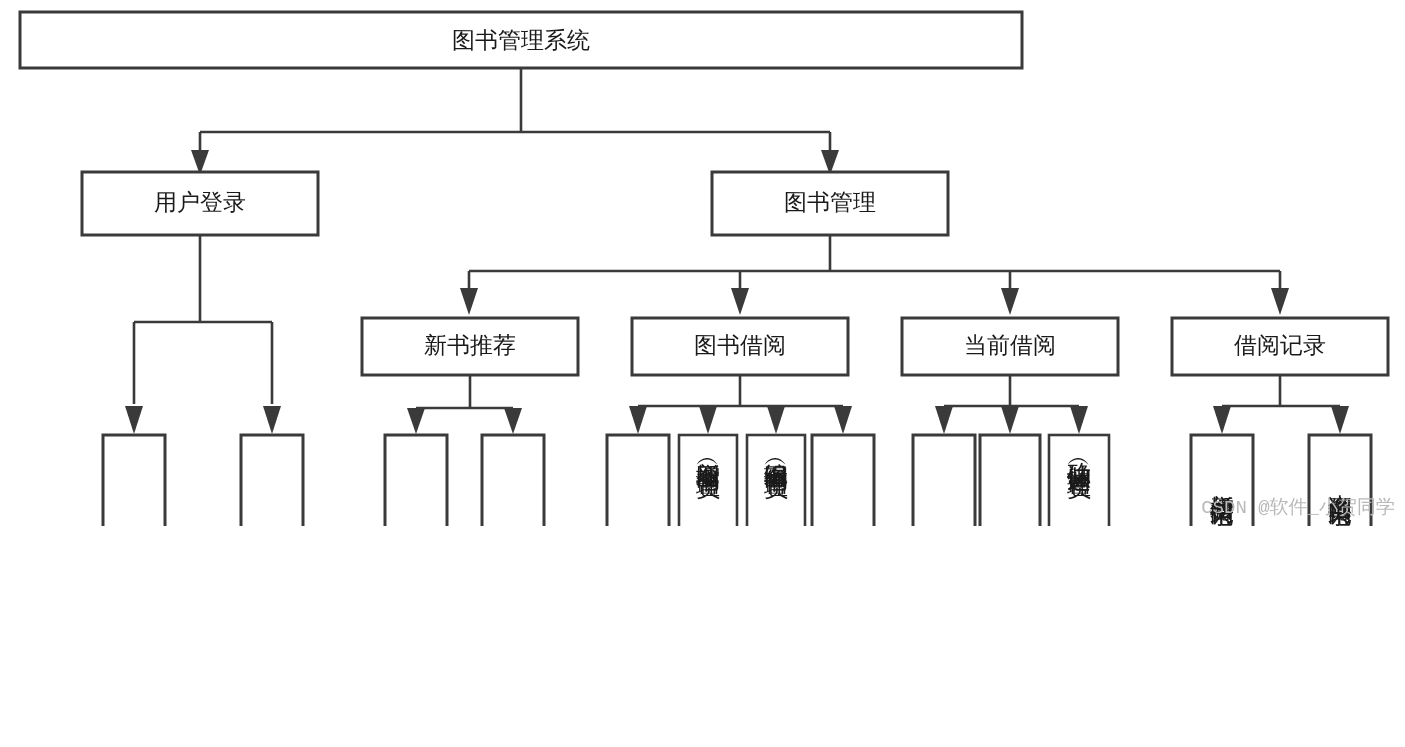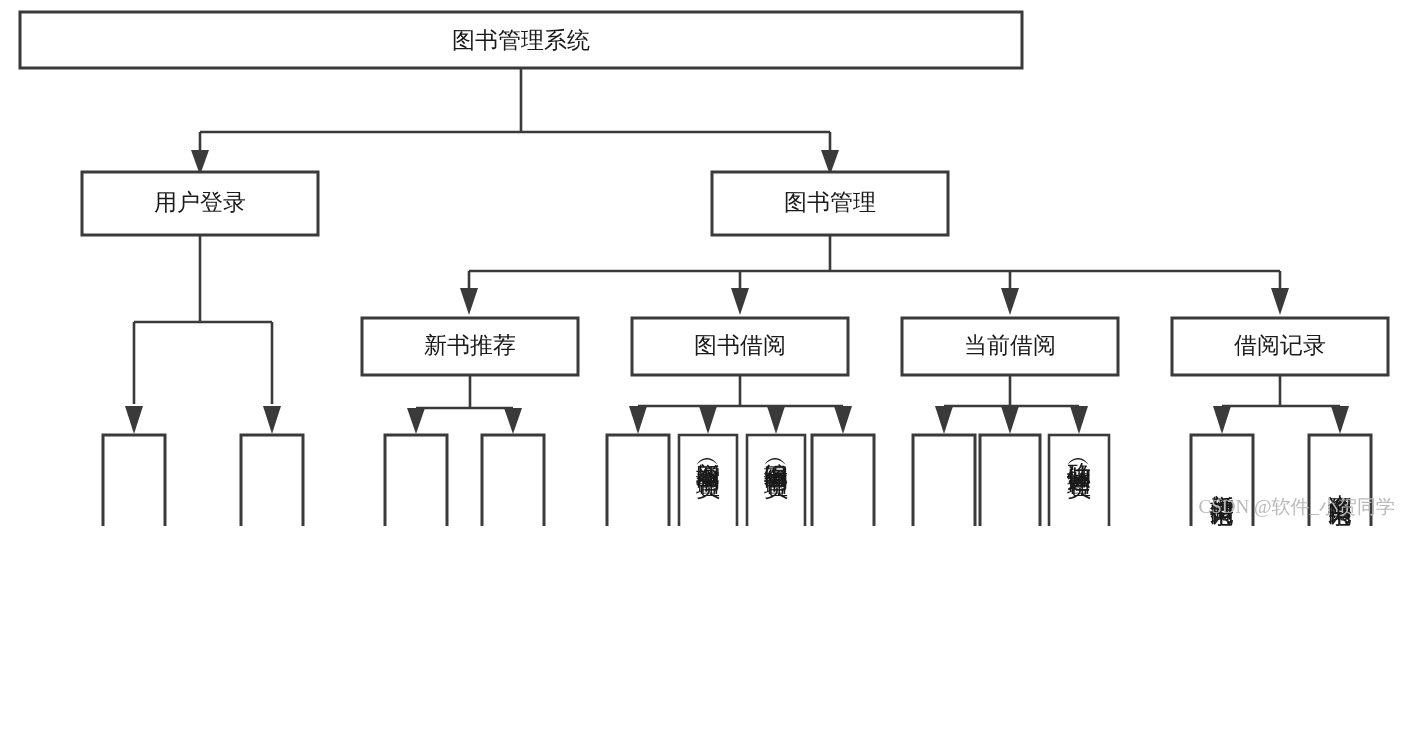--- a/index.html
+++ b/index.html
@@ -64,21 +64,21 @@
     font-size: 24px;
     line-height: 1;
     letter-spacing: 2px;
     color: #1a1a1a;
     white-space: nowrap;
   }
   .watermark {
     position: absolute;
     right: 10px;
     bottom: 6px;
-    font-family: Liberation Serif, serif;
+    font-family: Liberation Mono, monospace;
     font-size: 19px;
     color: #b9b9b9;
     white-space: nowrap;
   }
 </style>
 </head>
 <body>
 
 <div id="diagram-root">
 

